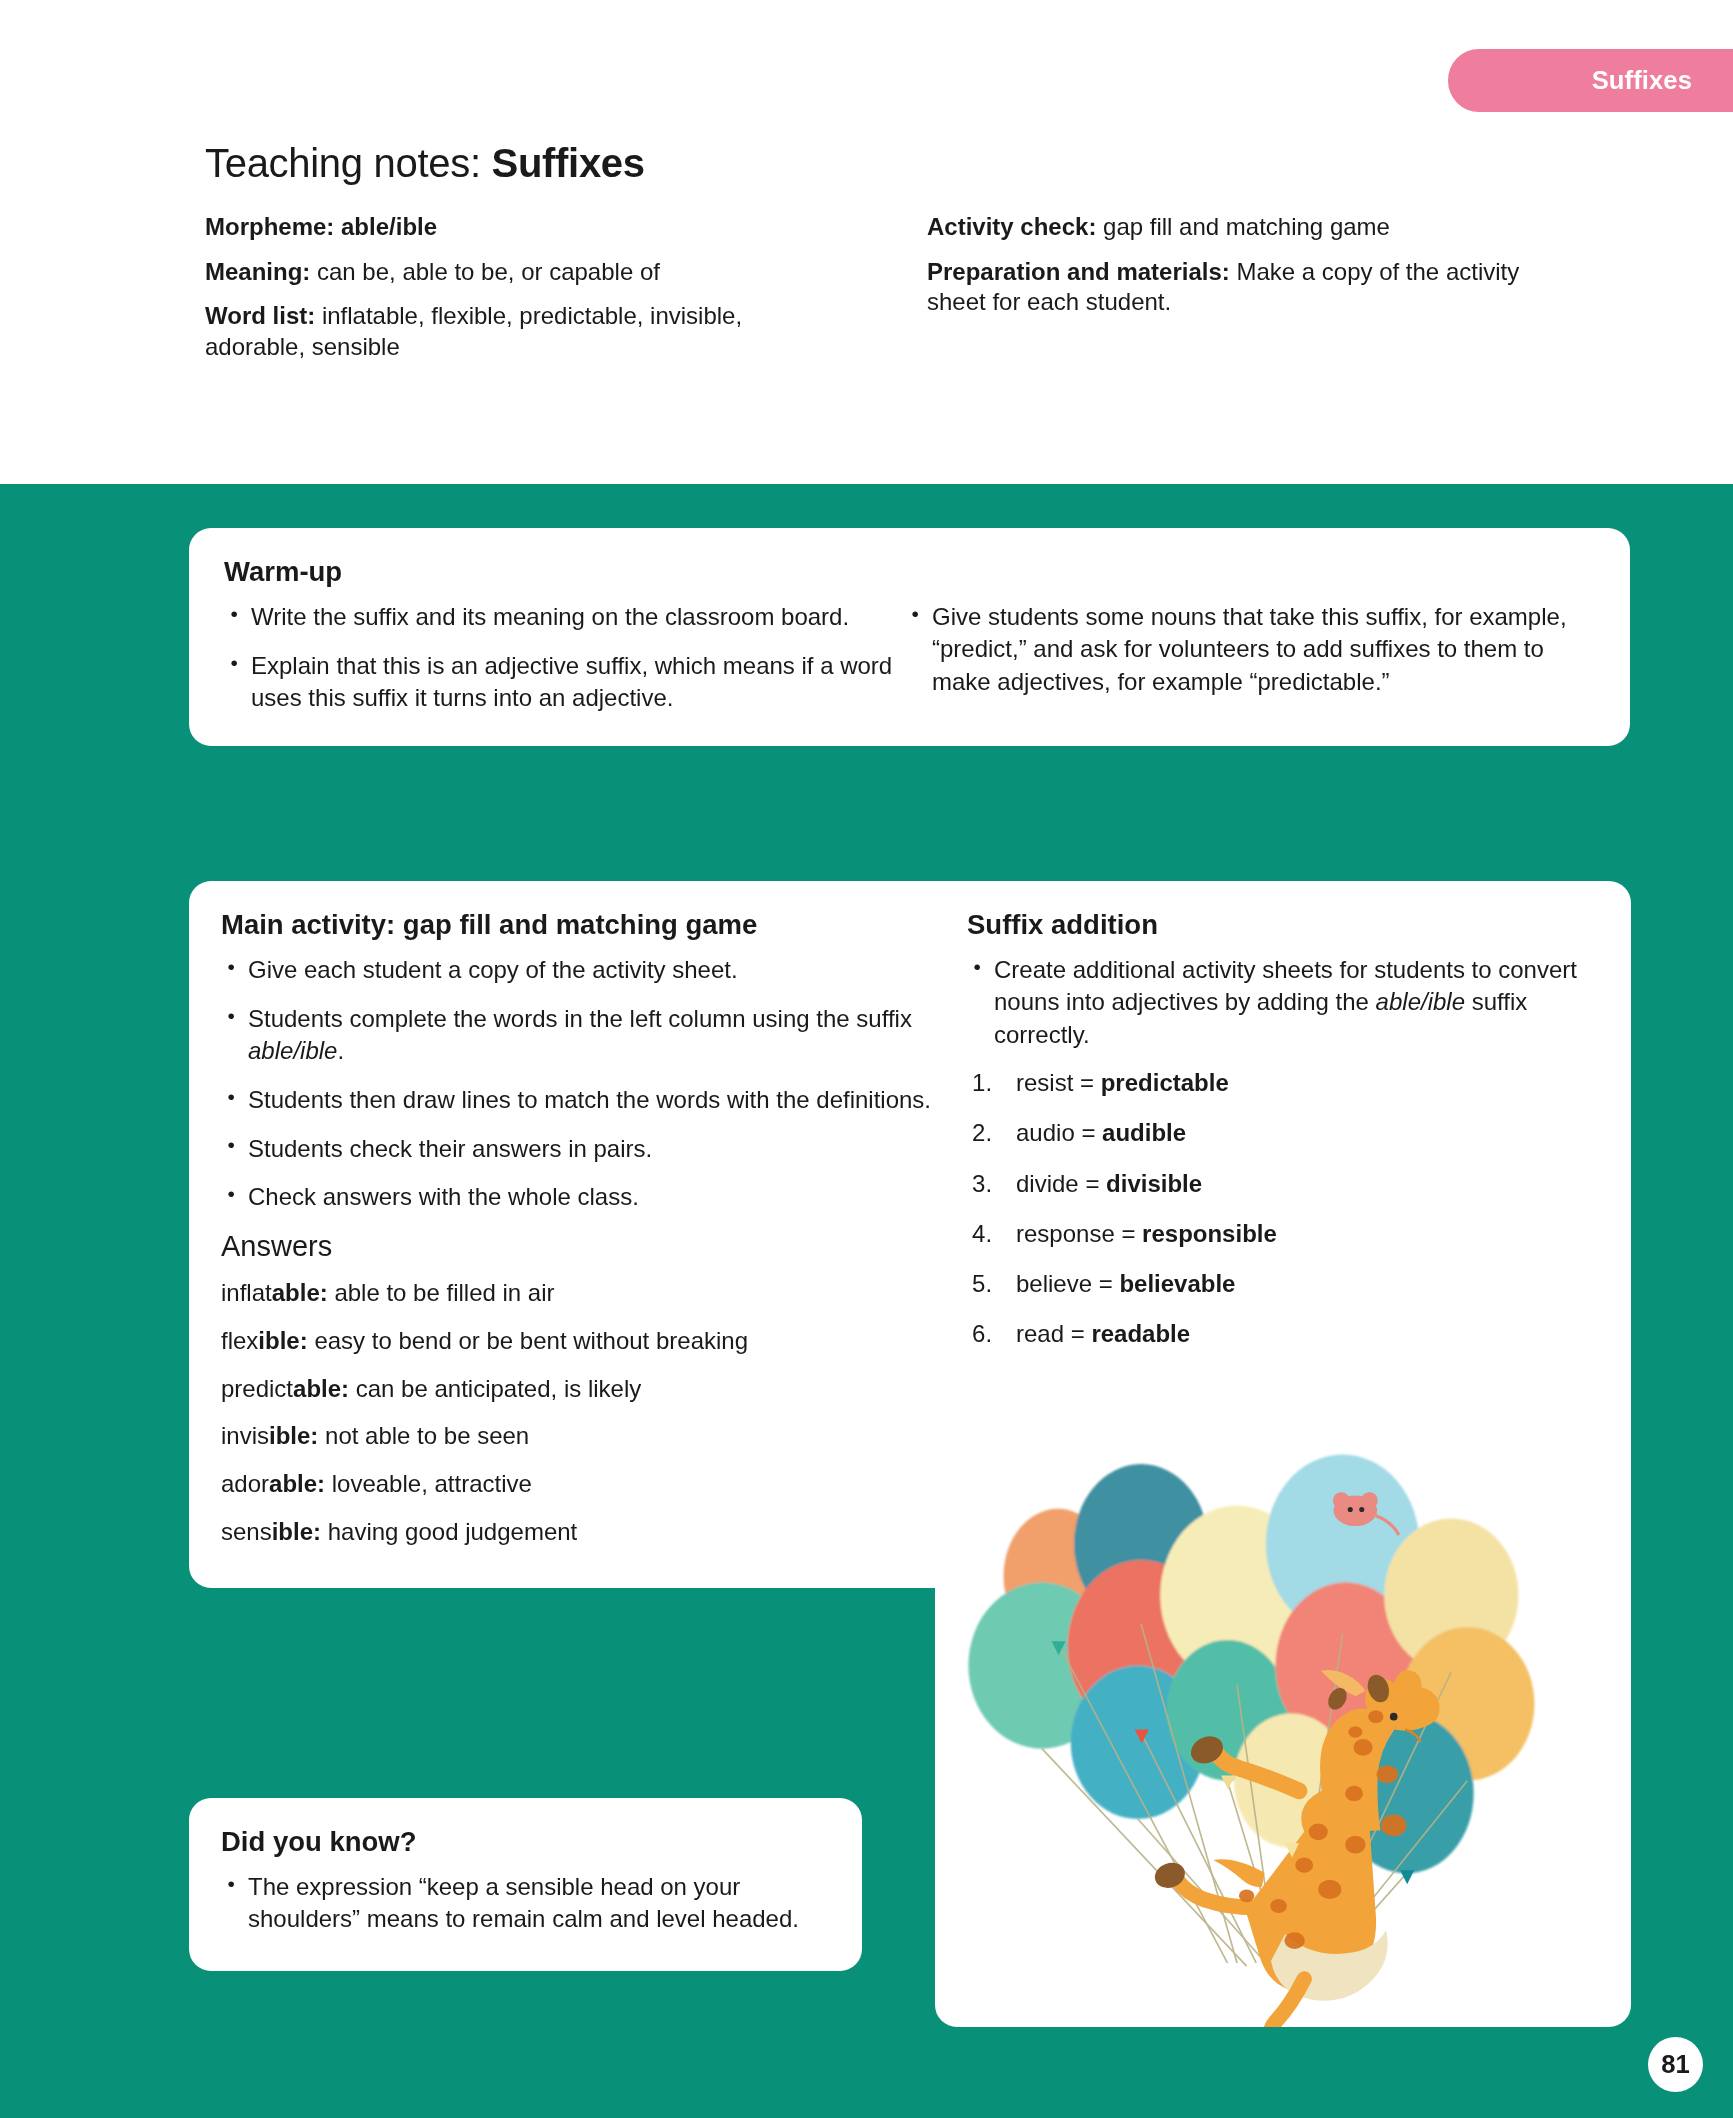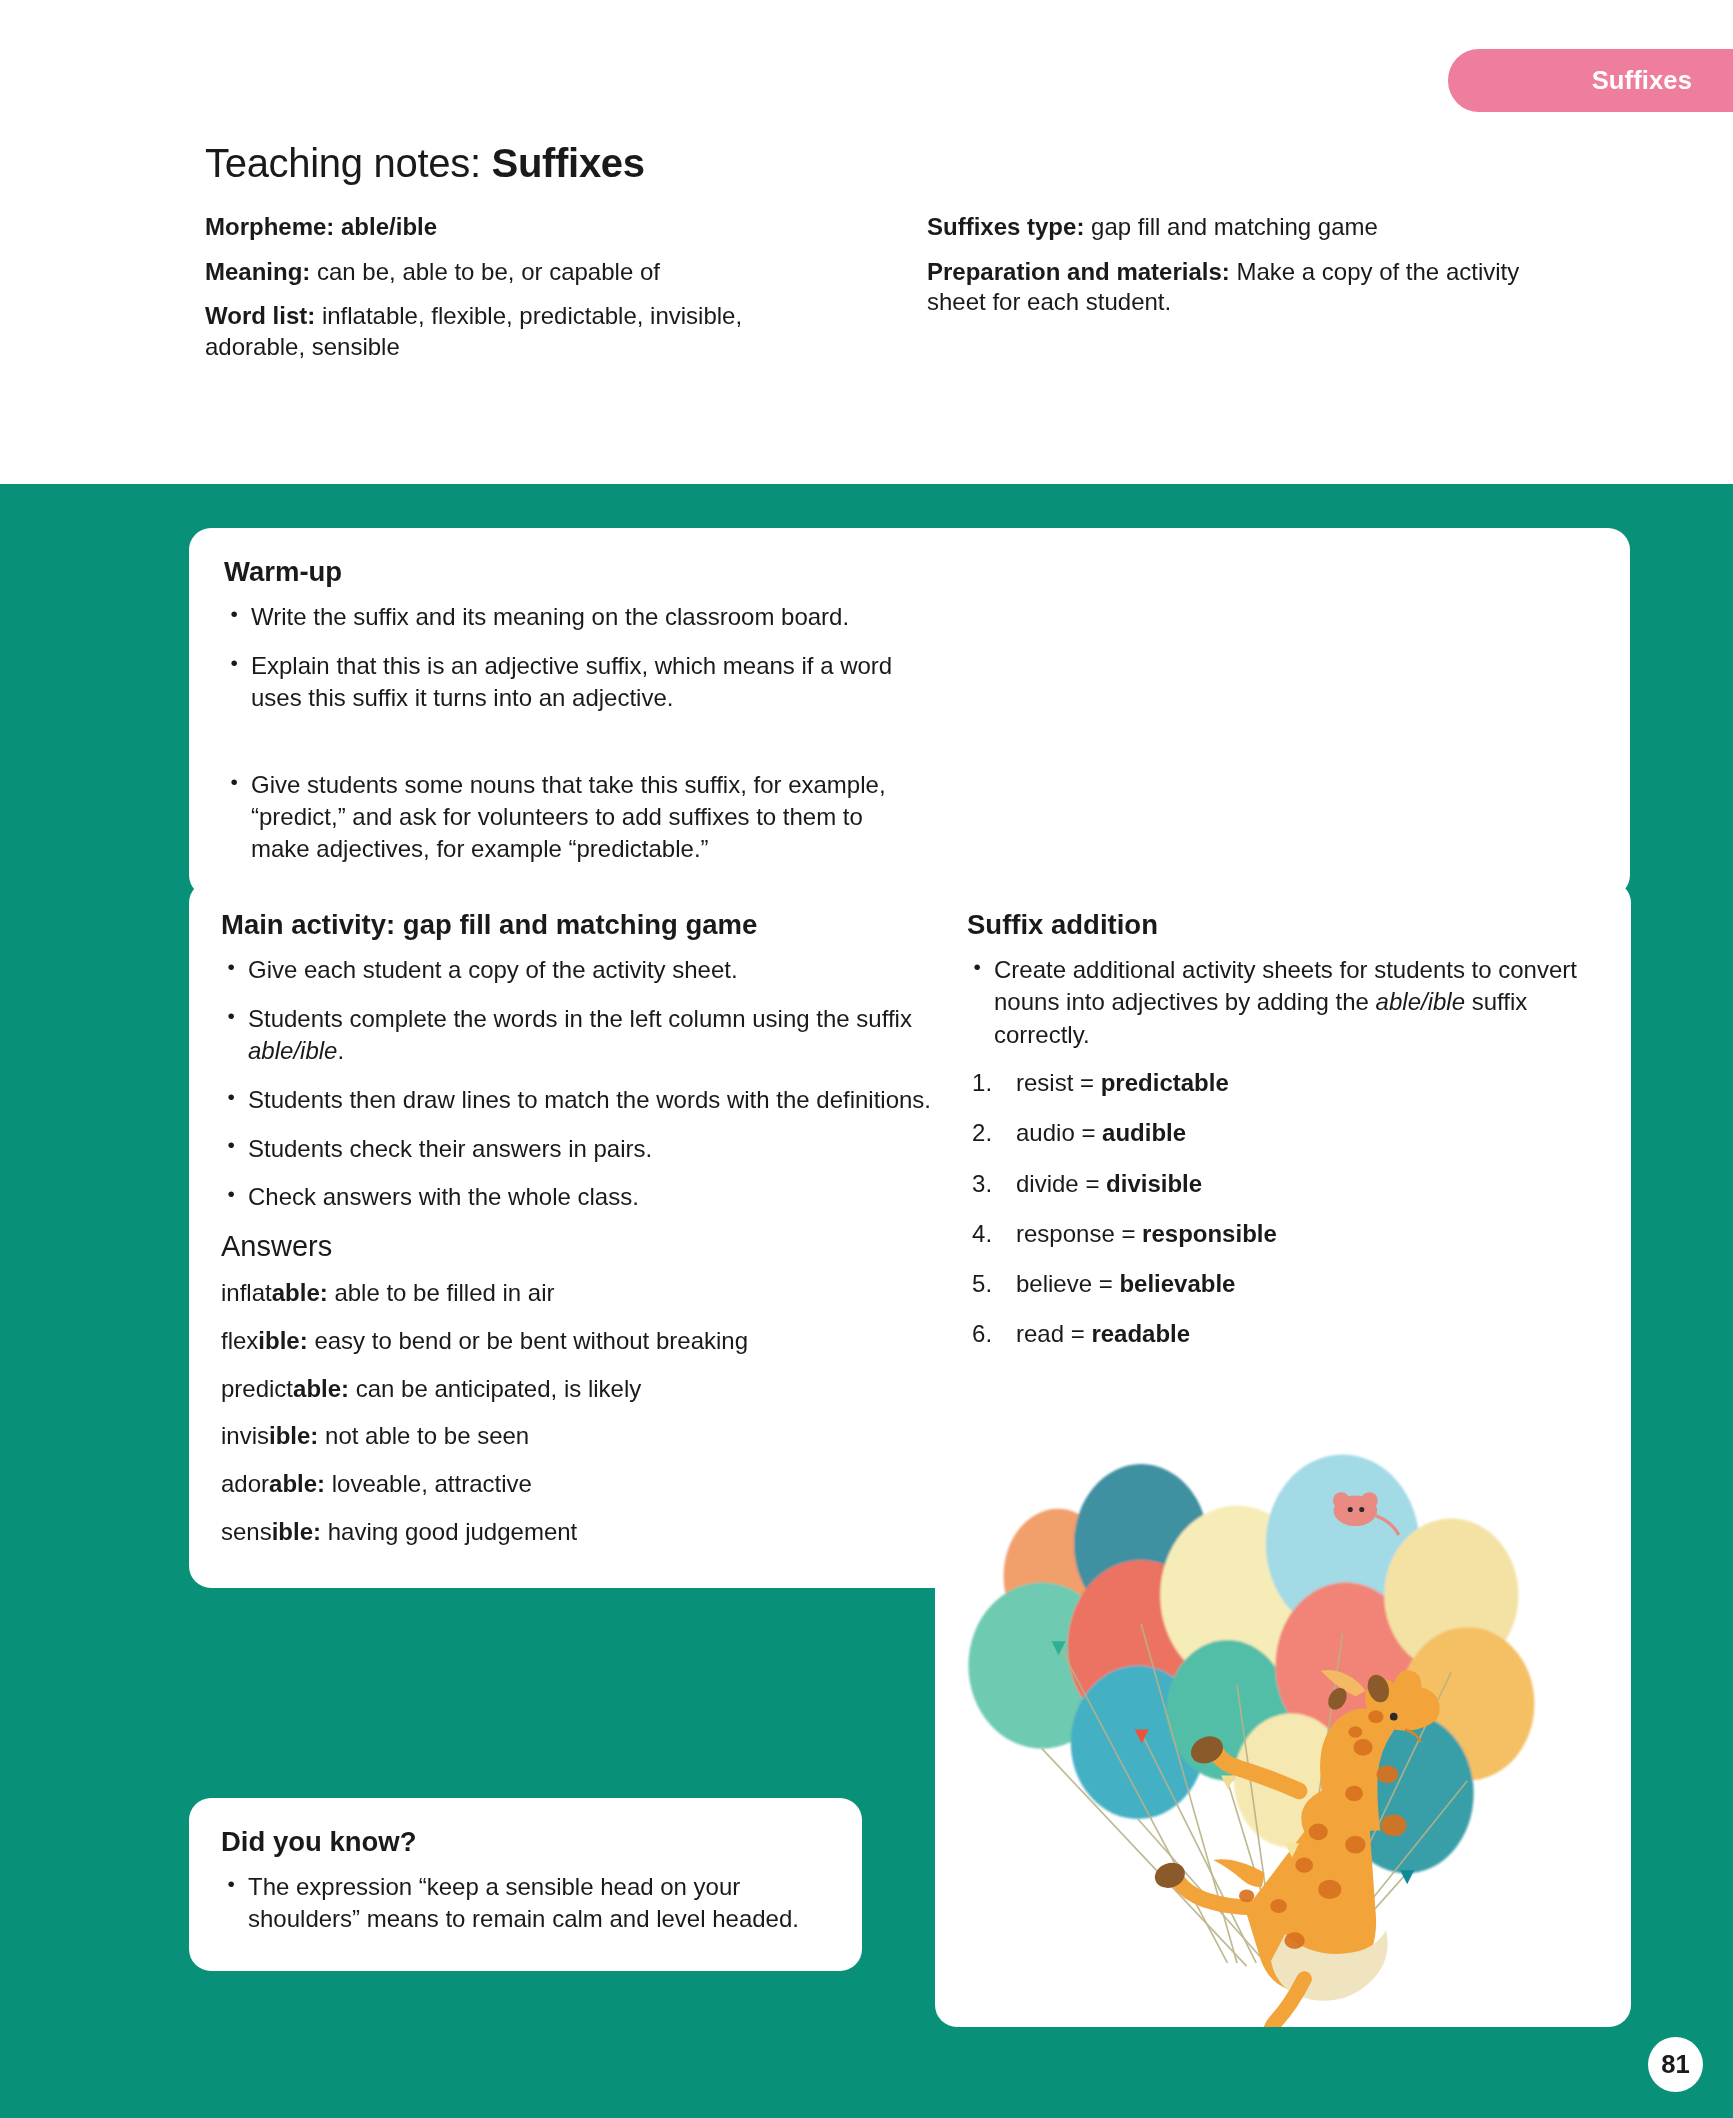--- a/index.html
+++ b/index.html
@@ -127,22 +127,20 @@
 
   
   #card-warmup {
     left: 189px;
     top: 528px;
     width: 1441px;
     padding: 28px 35px 15.3px 35px;
   }
   .warmup-cols {
     display: flex;
-    gap: 38px;
-    flex-direction: column;
   }
   .warmup-col { width: 681px; }
 
   
   #card-main {
     left: 189px;
     top: 881px;
     width: 811px;
     padding: 28px 23px 24px 32px;
   }
@@ -255,21 +253,21 @@
           <span>can be, able to be, or capable of</span>
         </div>
         <div class="meta-line">
           <b>Word list:</b>
           <span>inflatable, flexible, predictable, invisible, adorable, sensible</span>
         </div>
       </div>
 
       <div class="meta-col">
         <div class="meta-line">
-          <b>Suffixes type:</b>
+          <b>Activity check:</b>
           <span>gap fill and matching game</span>
         </div>
         <div class="meta-line">
           <b>Preparation and materials:</b>
           <span>Make a copy of the activity sheet for each student.</span>
         </div>
       </div>
 
     </div>
   </div>

